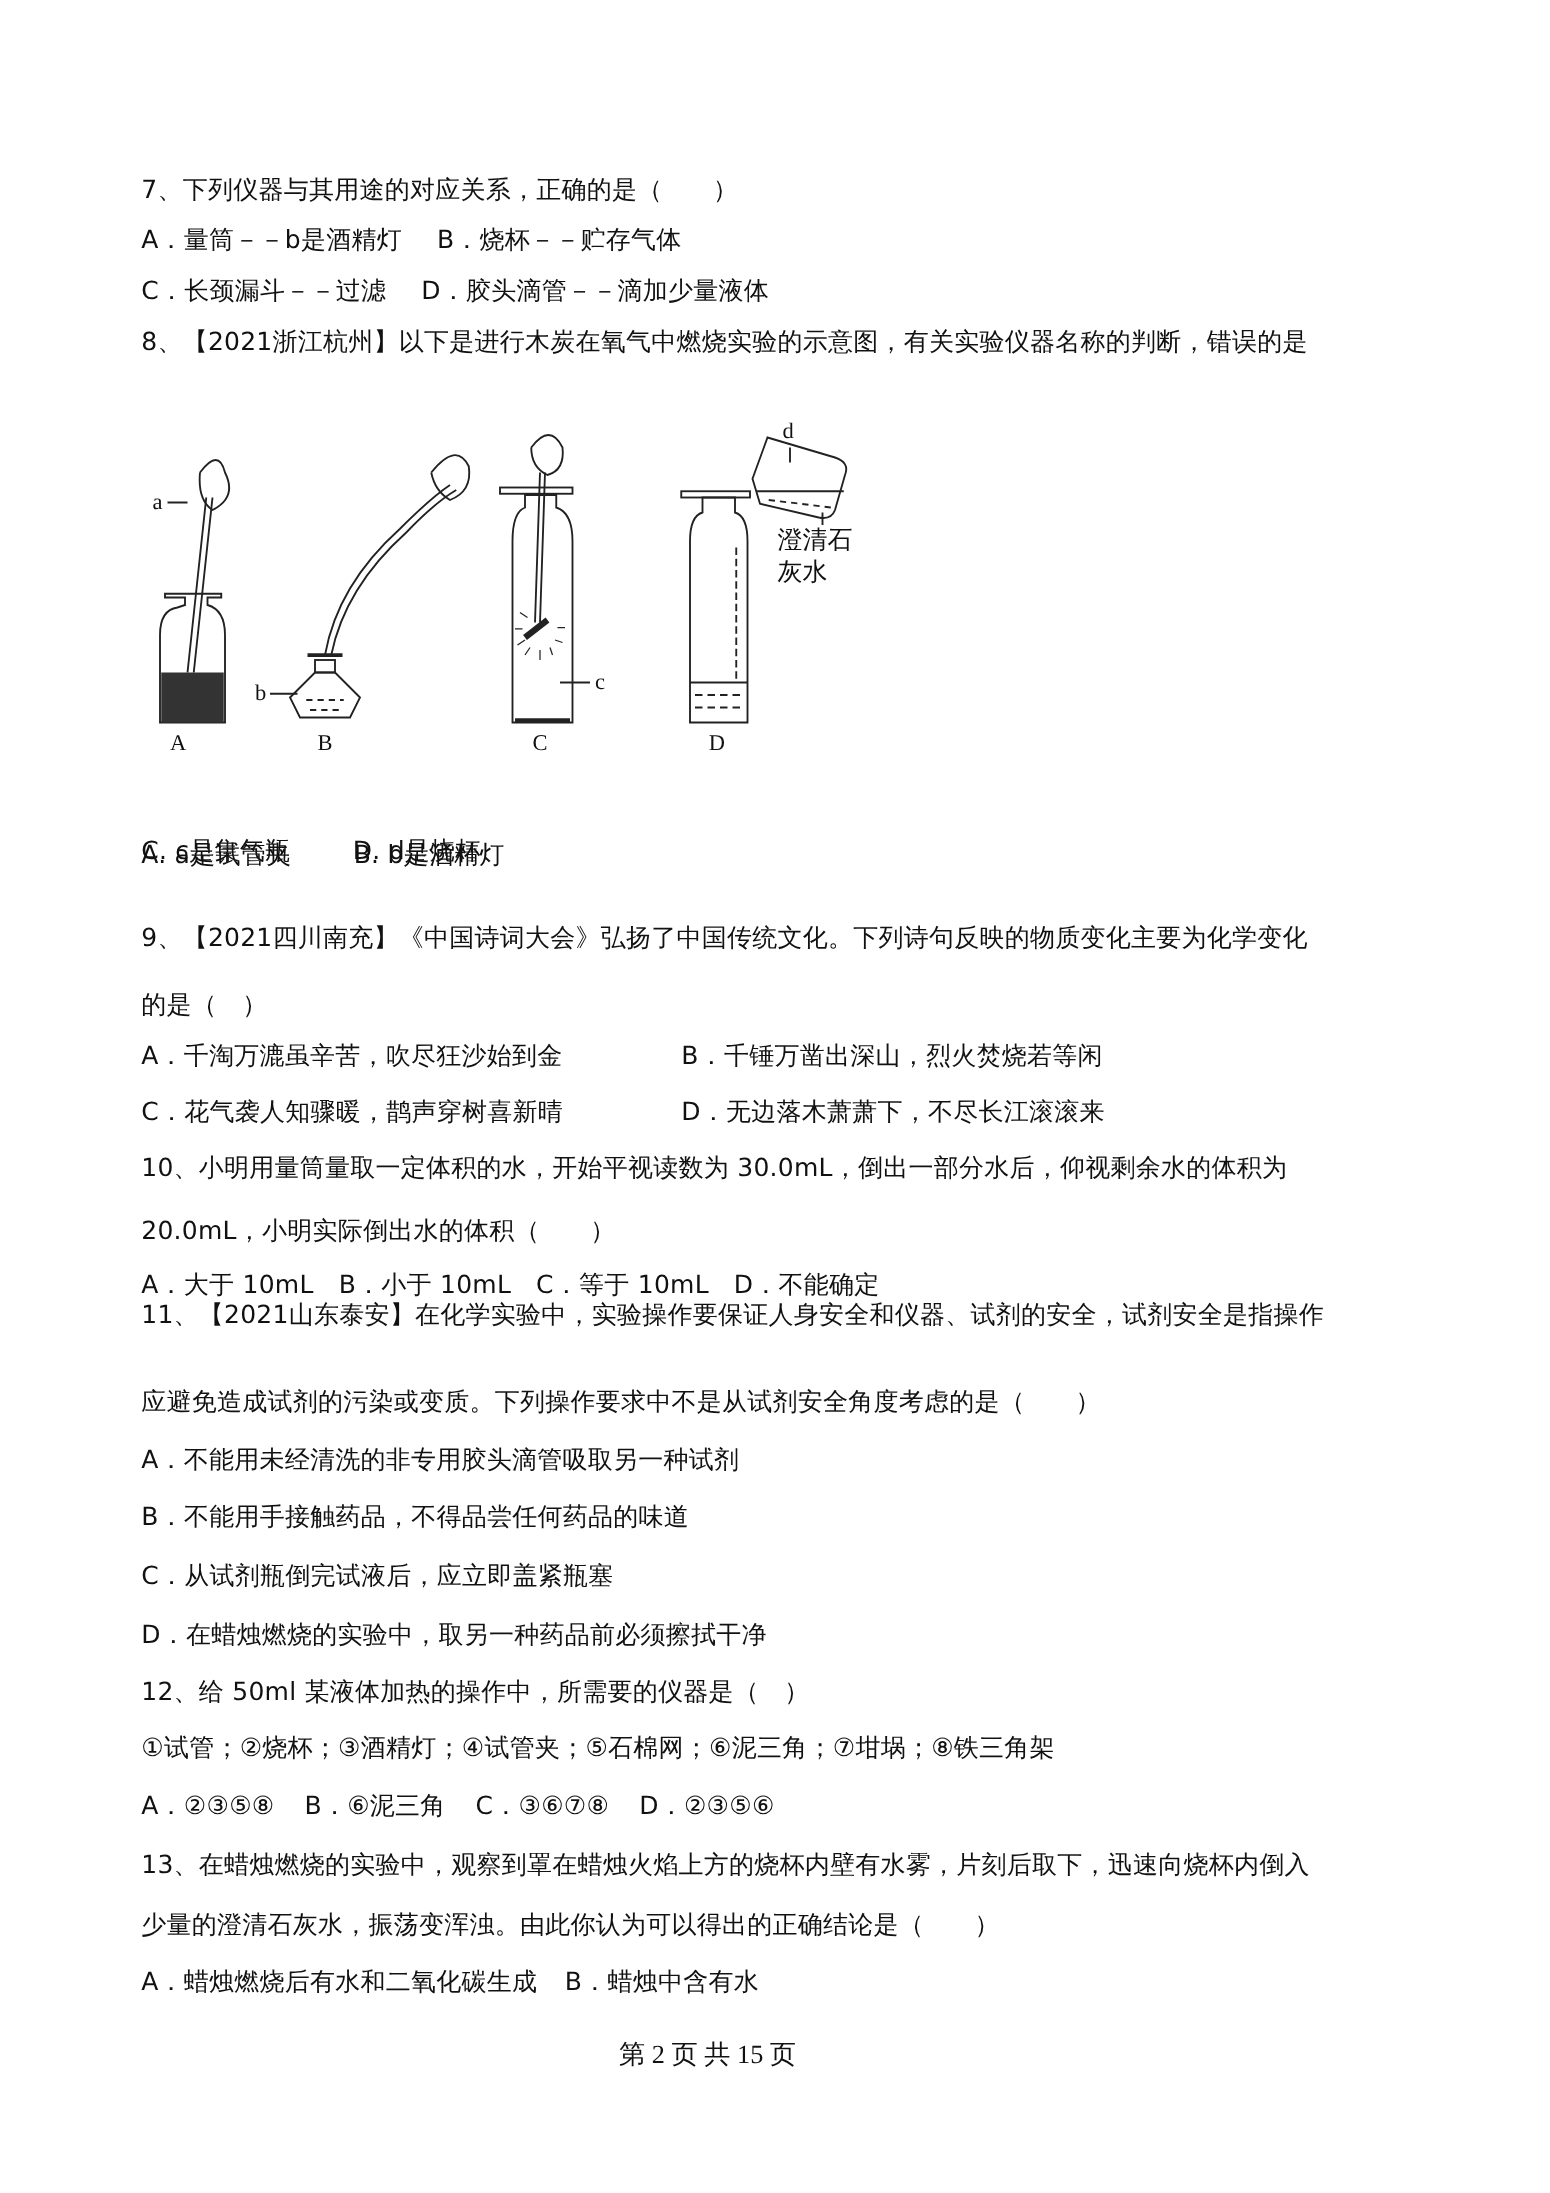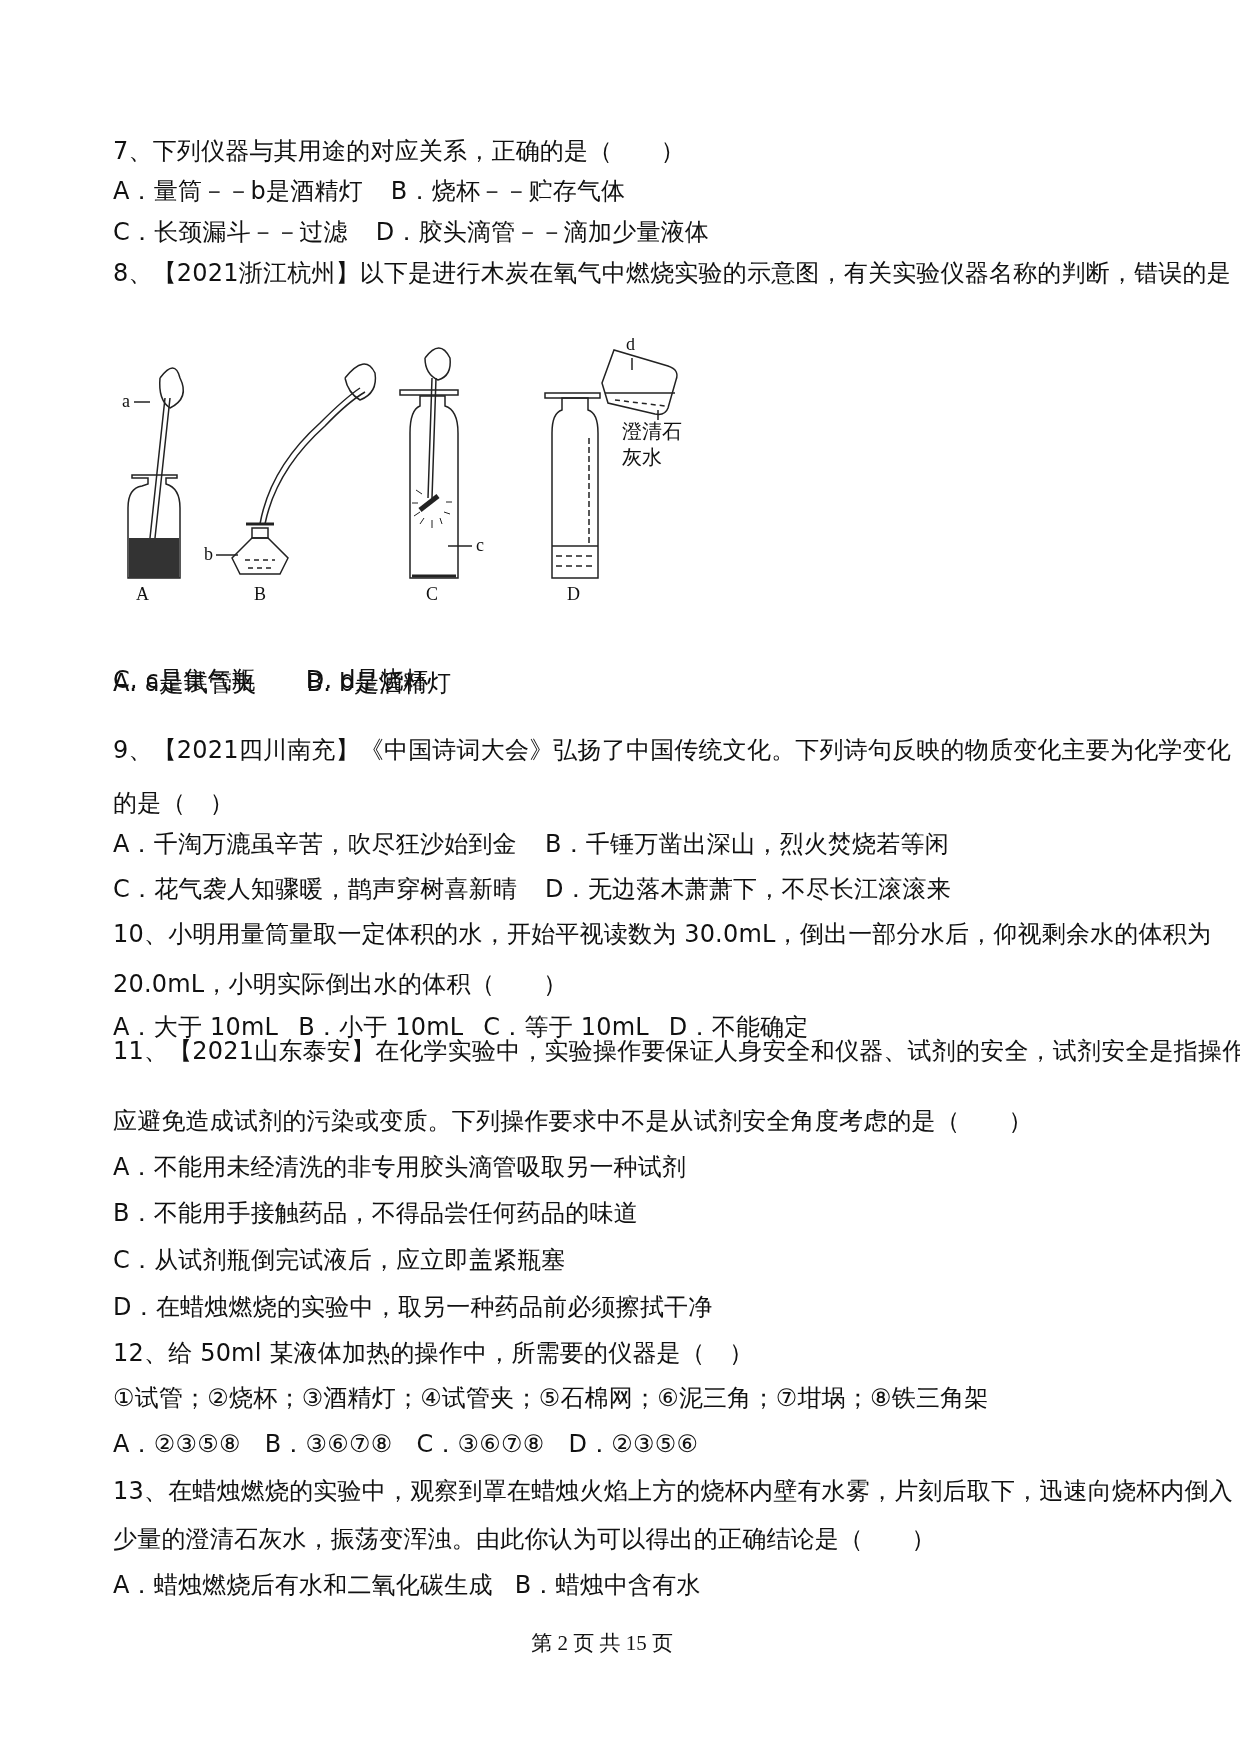--- a/index.html
+++ b/index.html
@@ -1,22 +1,22 @@
 <!DOCTYPE html>
 <html><head>
 <meta charset="utf-8">
 <style>
   html, body { margin: 0; padding: 0; background: #ffffff; }
   body { width: 1240px; height: 1754px; position: relative; overflow: hidden;
          font-family: "DejaVu Sans", "Liberation Sans", sans-serif; color: #111; }
-  .line { position: absolute; left: 113px; font-size: 24px; line-height: 26px; white-space: nowrap; letter-spacing: 0.2px; }
+  .line { position: absolute; left: 113px; font-size: 20px; line-height: 26px; white-space: nowrap; letter-spacing: 0.2px; }
   .opt-pair span { display: inline-block; }
   .figure { position: absolute; left: 120px; top: 338px; width: 700px; height: 272px; }
   .footer { position: absolute; top: 1629px; left: 0; width: 1132px; text-align: center;
-            font-family: "Liberation Serif", "DejaVu Serif", serif; font-size: 21px; margin-left: 36px; }
+            font-family: "Liberation Serif", "DejaVu Serif", serif; font-size: 21px; }
 </style>
 </head>
 <body>
 
 <div class="line" style="top:138px">7、下列仪器与其用途的对应关系，正确的是（　　）</div>
 <div class="line opt-pair" style="top:178px">
   <span>A．量筒－－b是酒精灯</span><span style="width:28px"></span><span>B．烧杯－－贮存气体</span>
 </div>
 <div class="line opt-pair" style="top:219px">
   <span>C．长颈漏斗－－过滤</span><span style="width:28px"></span><span>D．胶头滴管－－滴加少量液体</span>
@@ -114,21 +114,21 @@
 <div class="line" style="top:1038px">11、【2021山东泰安】在化学实验中，实验操作要保证人身安全和仪器、试剂的安全，试剂安全是指操作</div>
 <div class="line" style="top:1108px">应避免造成试剂的污染或变质。下列操作要求中不是从试剂安全角度考虑的是（　　）</div>
 <div class="line" style="top:1154px">A．不能用未经清洗的非专用胶头滴管吸取另一种试剂</div>
 <div class="line" style="top:1200px">B．不能用手接触药品，不得品尝任何药品的味道</div>
 <div class="line" style="top:1247px">C．从试剂瓶倒完试液后，应立即盖紧瓶塞</div>
 <div class="line" style="top:1294px">D．在蜡烛燃烧的实验中，取另一种药品前必须擦拭干净</div>
 
 <div class="line" style="top:1340px">12、给 50ml 某液体加热的操作中，所需要的仪器是（　）</div>
 <div class="line" style="top:1385px">①试管；②烧杯；③酒精灯；④试管夹；⑤石棉网；⑥泥三角；⑦坩埚；⑧铁三角架</div>
 <div class="line opt-pair" style="top:1431px">
-  <span>A．②③⑤⑧</span><span style="width:24px"></span><span>B．③⑥⑦⑧</span><span style="width:24px"></span><span>C．③⑥⑦⑧</span><span style="width:24px"></span><span>D．②③⑤⑥</span>
+  <span>A．②③⑤⑧</span><span style="width:24px"></span><span>B．⑥泥三角</span><span style="width:24px"></span><span>C．③⑥⑦⑧</span><span style="width:24px"></span><span>D．②③⑤⑥</span>
 </div>
 
 <div class="line" style="top:1478px">13、在蜡烛燃烧的实验中，观察到罩在蜡烛火焰上方的烧杯内壁有水雾，片刻后取下，迅速向烧杯内倒入</div>
 <div class="line" style="top:1526px">少量的澄清石灰水，振荡变浑浊。由此你认为可以得出的正确结论是（　　）</div>
 <div class="line opt-pair" style="top:1572px">
   <span>A．蜡烛燃烧后有水和二氧化碳生成</span><span style="width:22px"></span><span>B．蜡烛中含有水</span>
 </div>
 
 <div class="footer">第 2 页 共 15 页</div>
 

